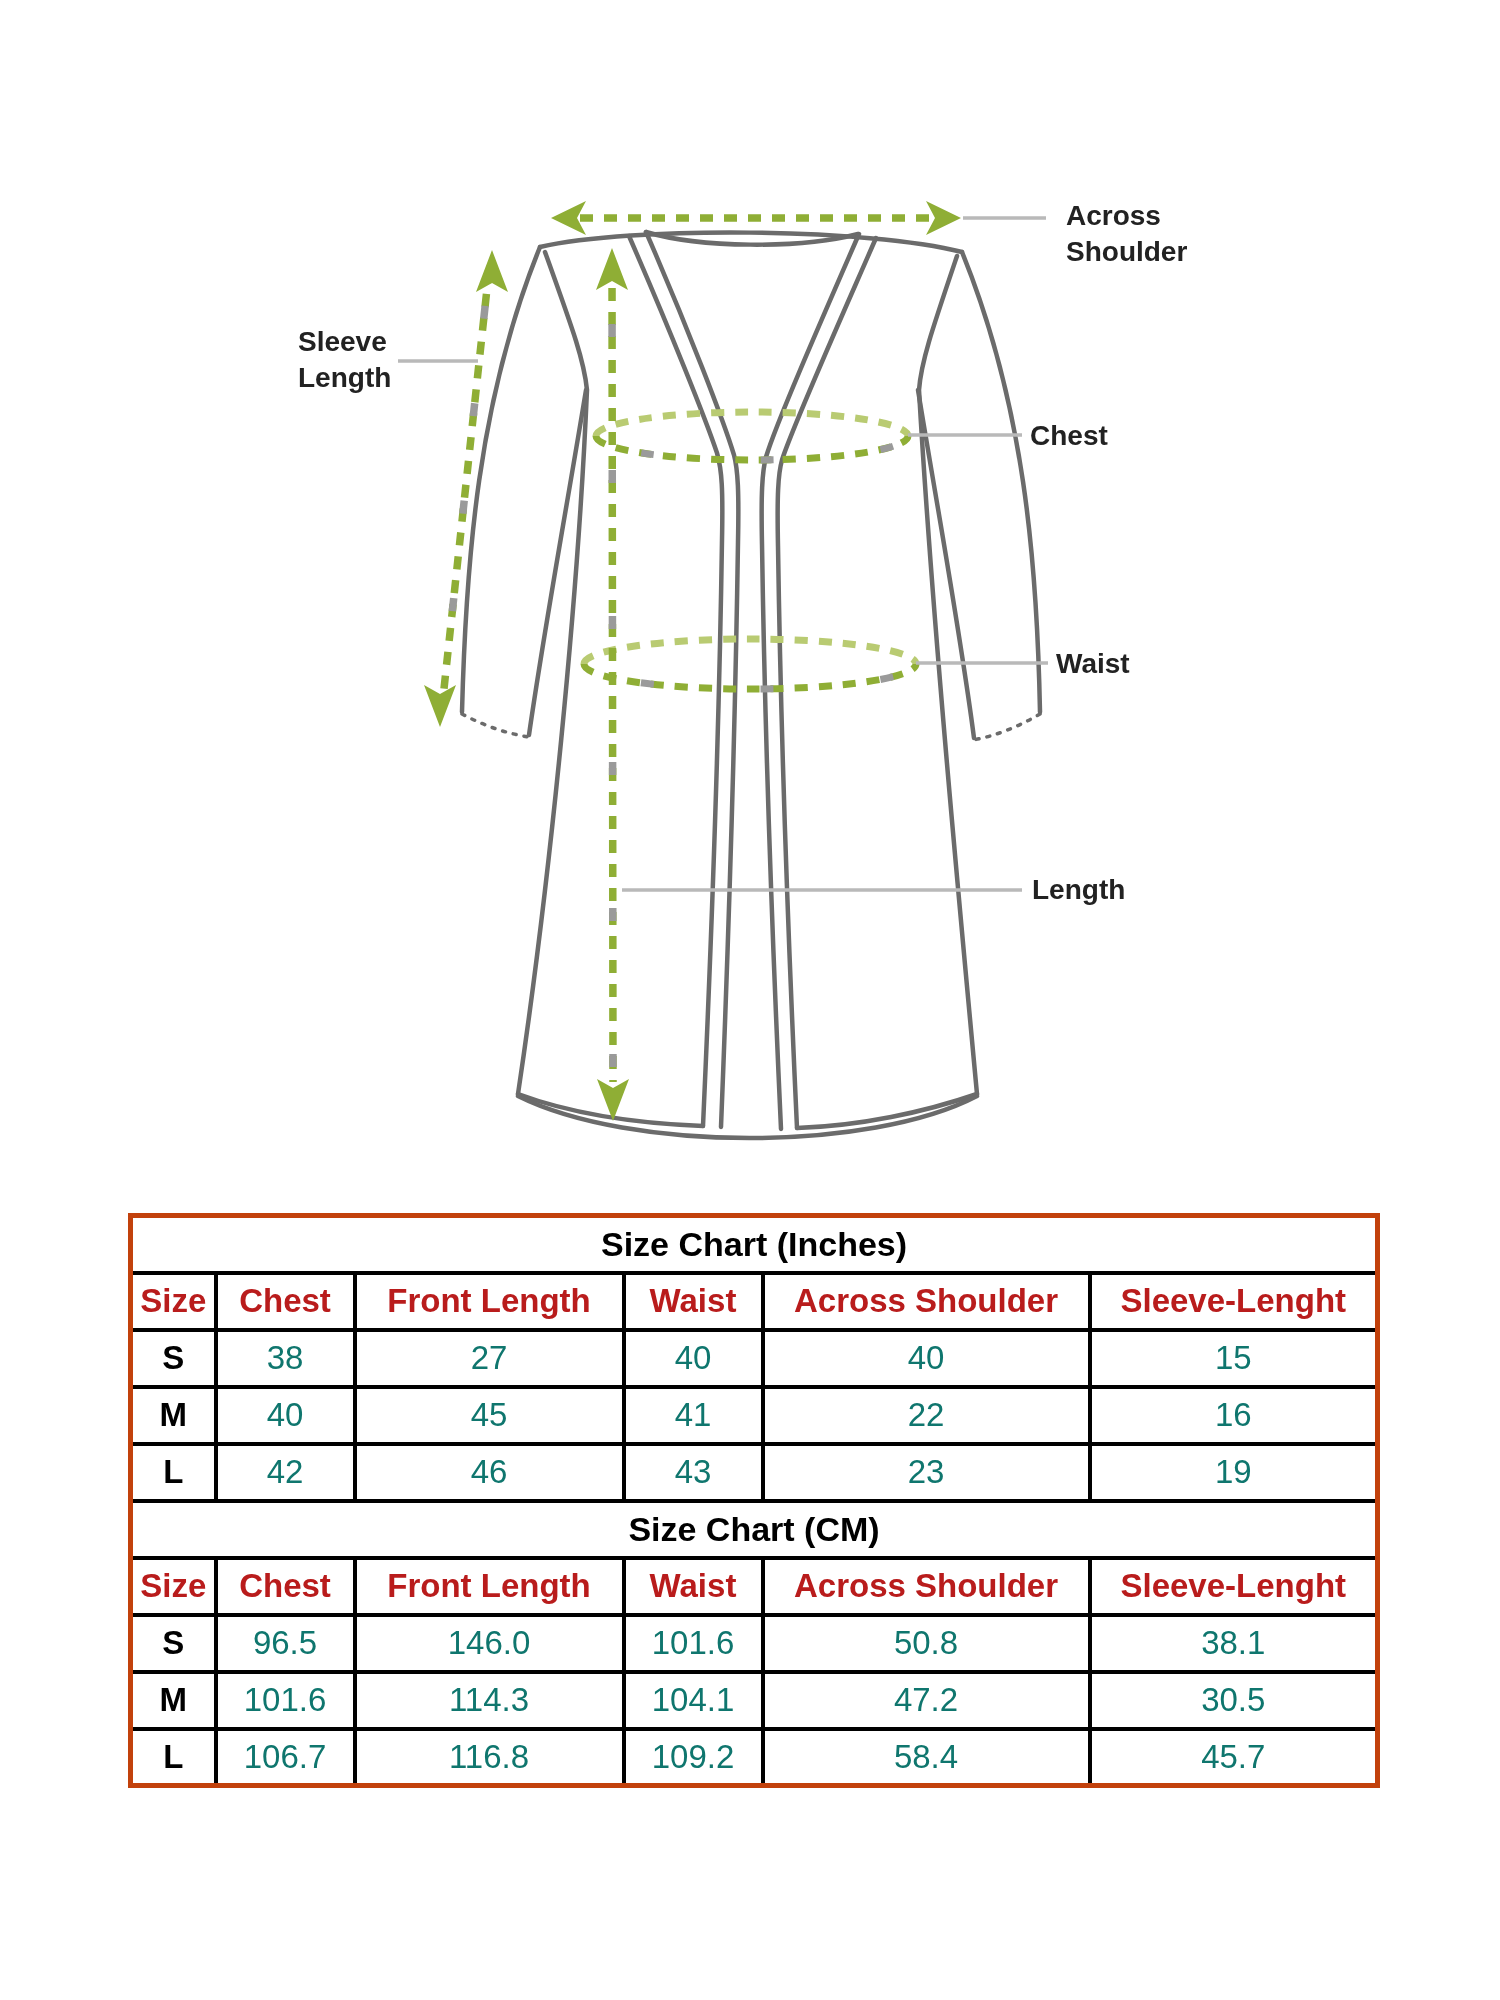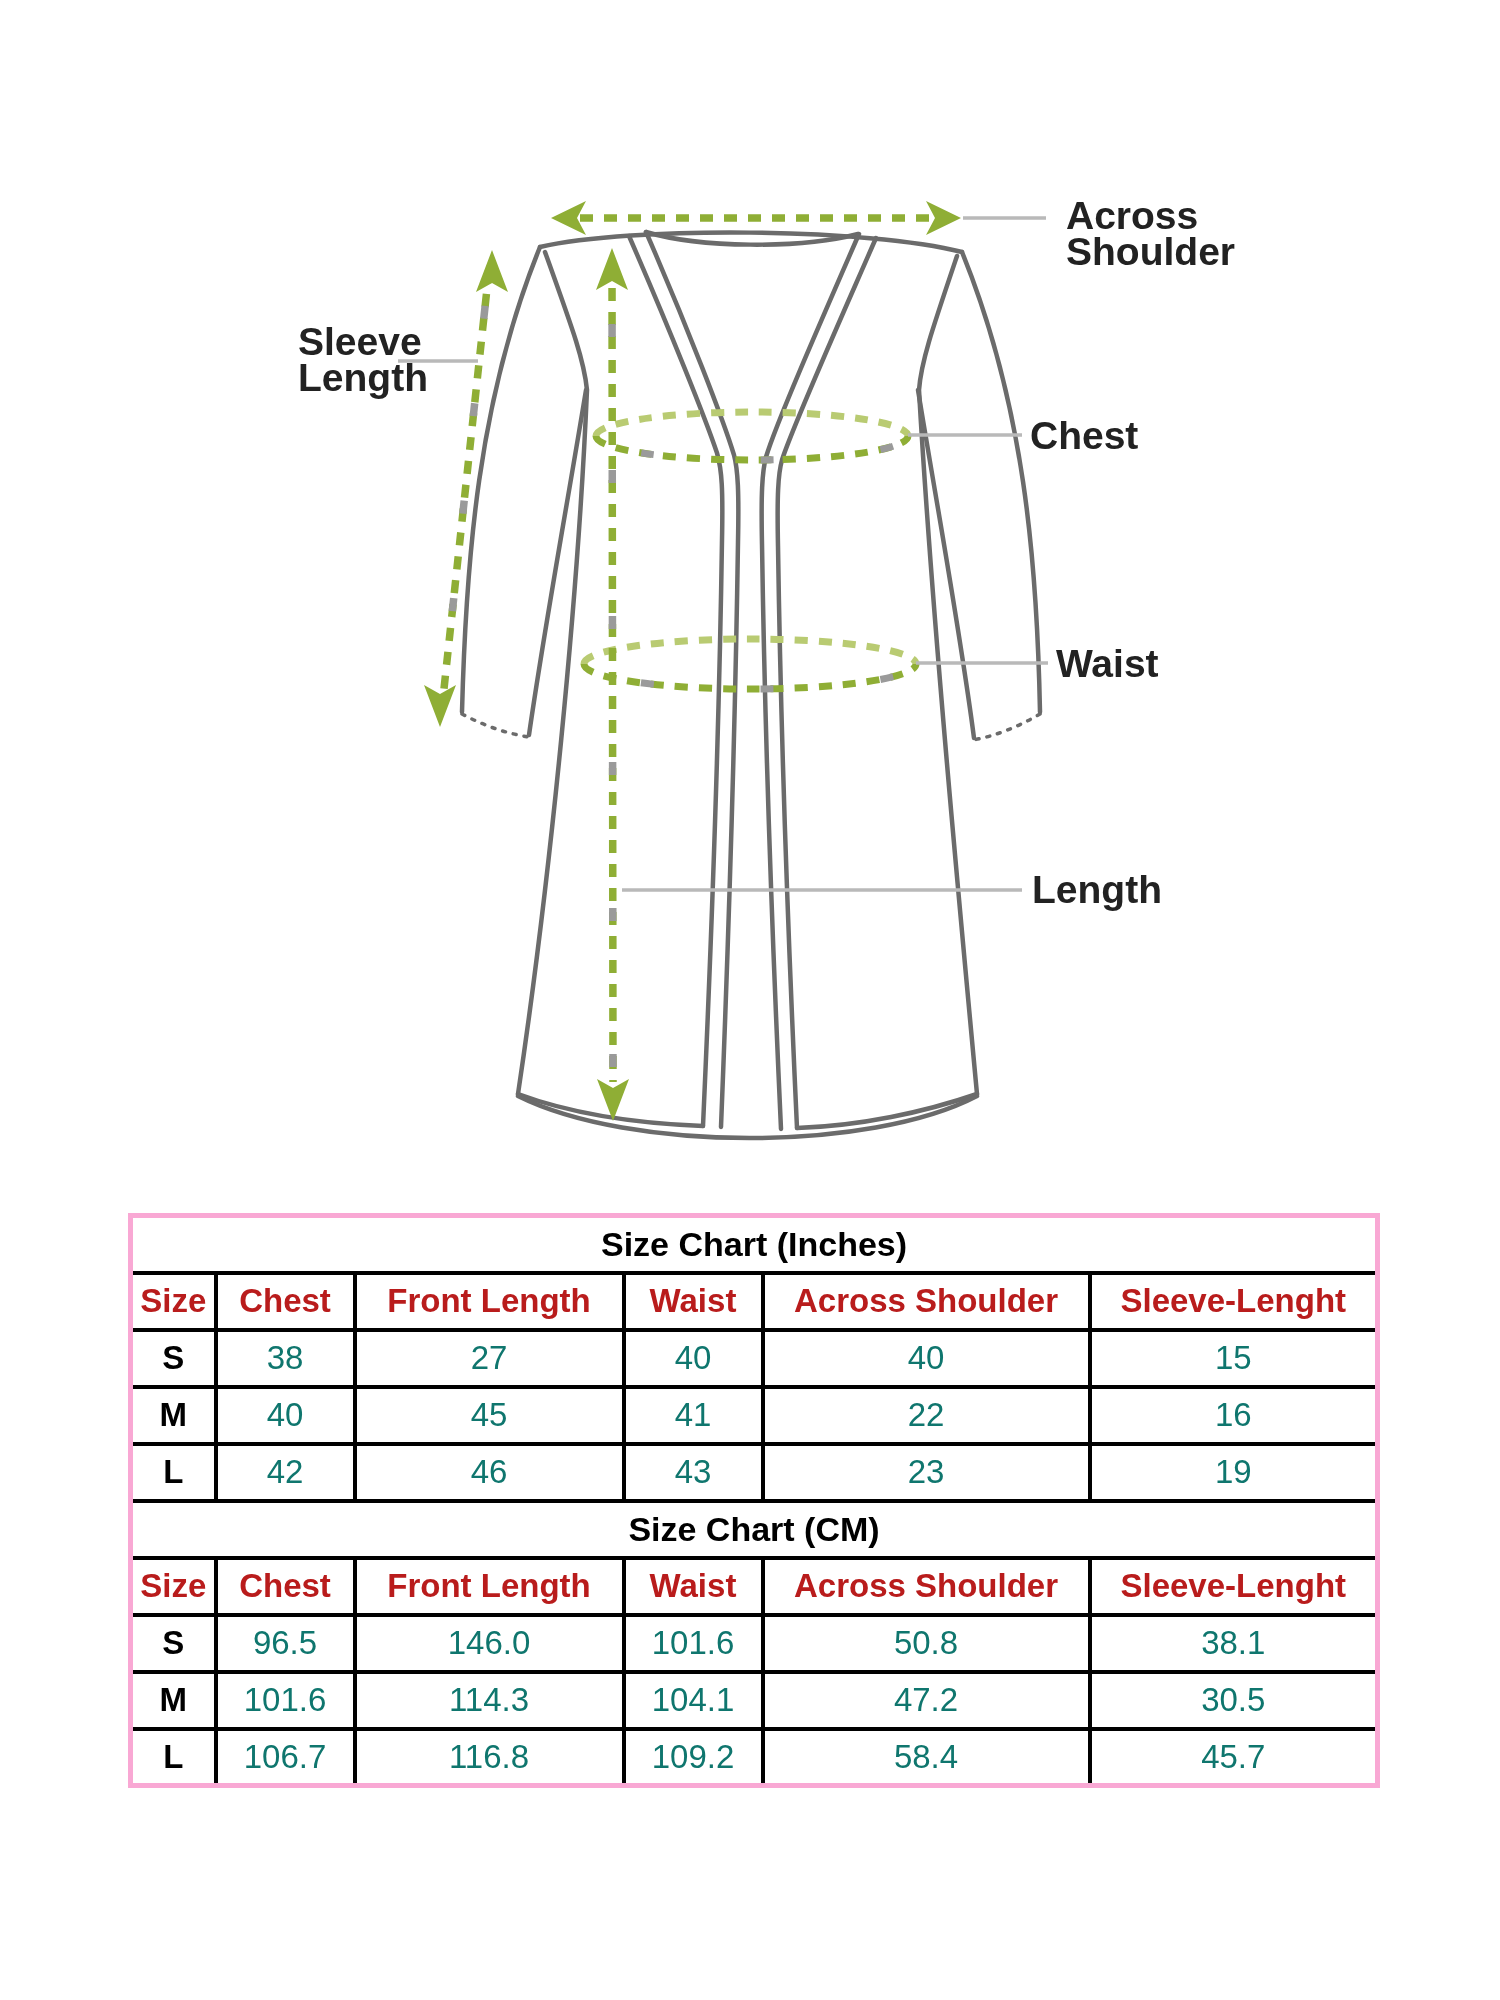--- a/index.html
+++ b/index.html
@@ -2,27 +2,27 @@
 <html><head>
 <meta charset="utf-8">
 <style>
   html, body { margin:0; padding:0; background:#ffffff; }
   #stage {
     position:relative; width:1500px; height:2000px; background:#ffffff;
     font-family:"Liberation Sans", sans-serif; overflow:hidden;
   }
   #diagram-svg { position:absolute; left:0; top:0; }
   .lbl {
-    position:absolute; font-weight:bold; font-size:39px; line-height:36px;
+    position:absolute; font-weight:bold; font-size:28px; line-height:36px;
     color:#222222; white-space:nowrap;
   }
   .size-table {
     position:absolute; left:128px; top:1213px; width:1247px; height:574px;
     border-collapse:collapse; table-layout:fixed; background:#ffffff;
-    border:5px solid #f9a8d4;
+    border:5px solid #c2410c;
   }
   .size-table td, .size-table th { border:4px solid #000; text-align:center; vertical-align:middle; padding:0; overflow:hidden; }
   .size-table tr { height:57px; }
   .t-title  { font-size:34px; font-weight:bold; color:#000; }
   .t-head   { font-size:33px; font-weight:bold; color:#b91c1c; }
   .t-size   { font-size:33px; font-weight:bold; color:#000; }
   .t-val    { font-size:33px; font-weight:normal; color:#0f766e; }
 </style>
 </head>
 <body>

